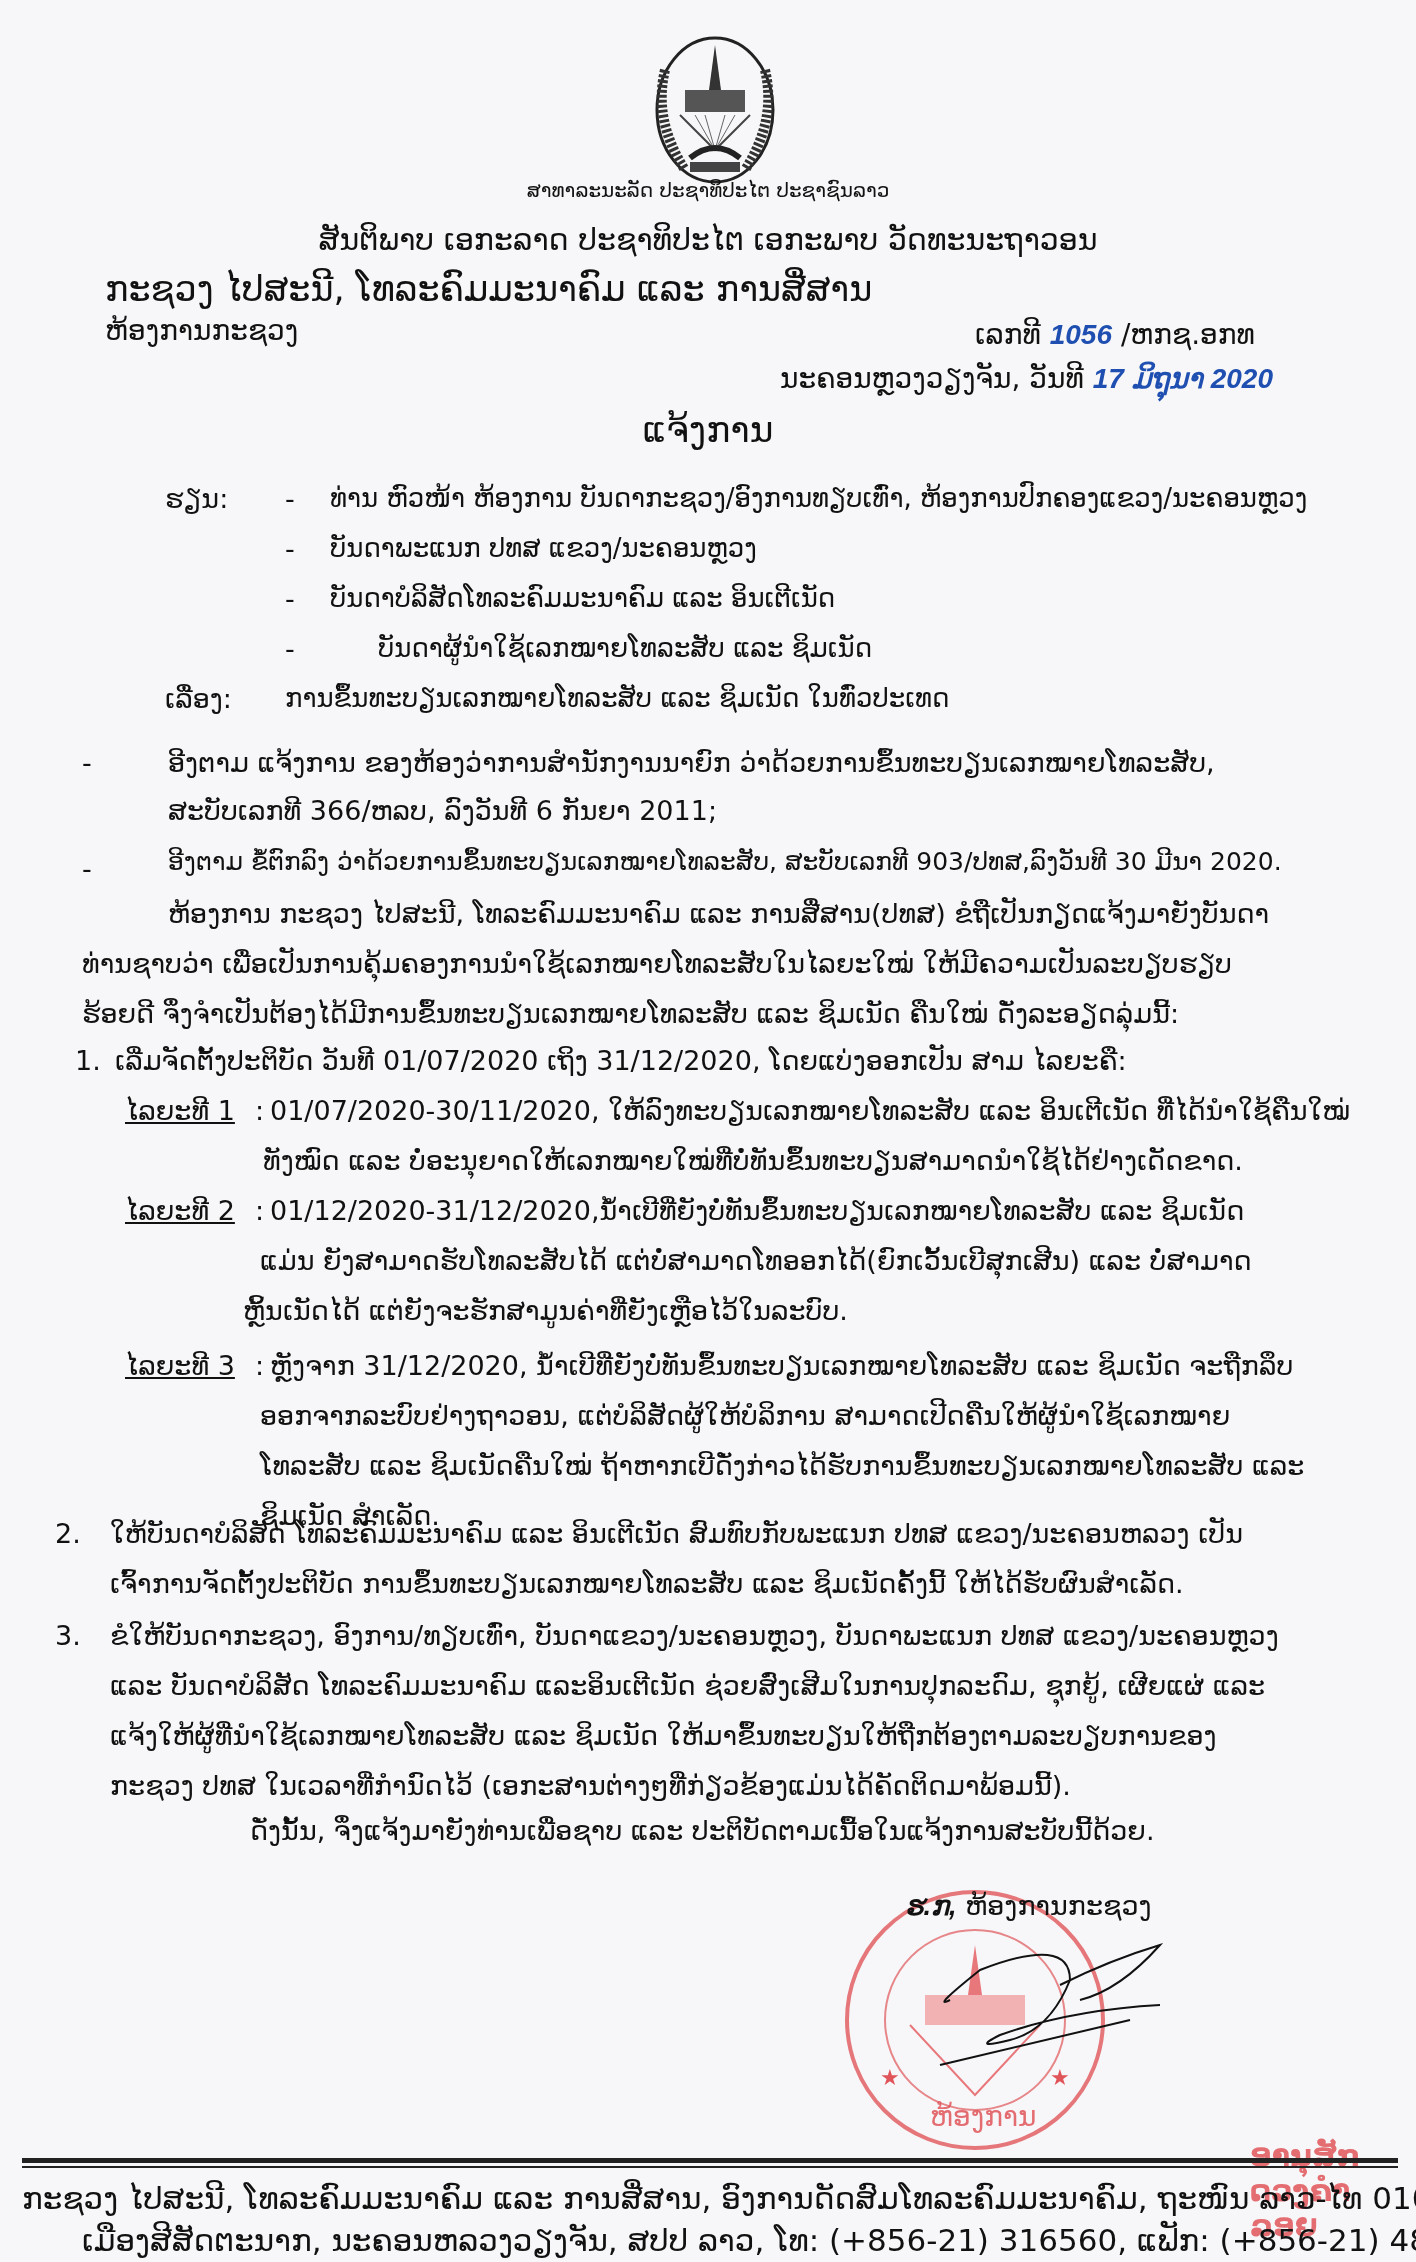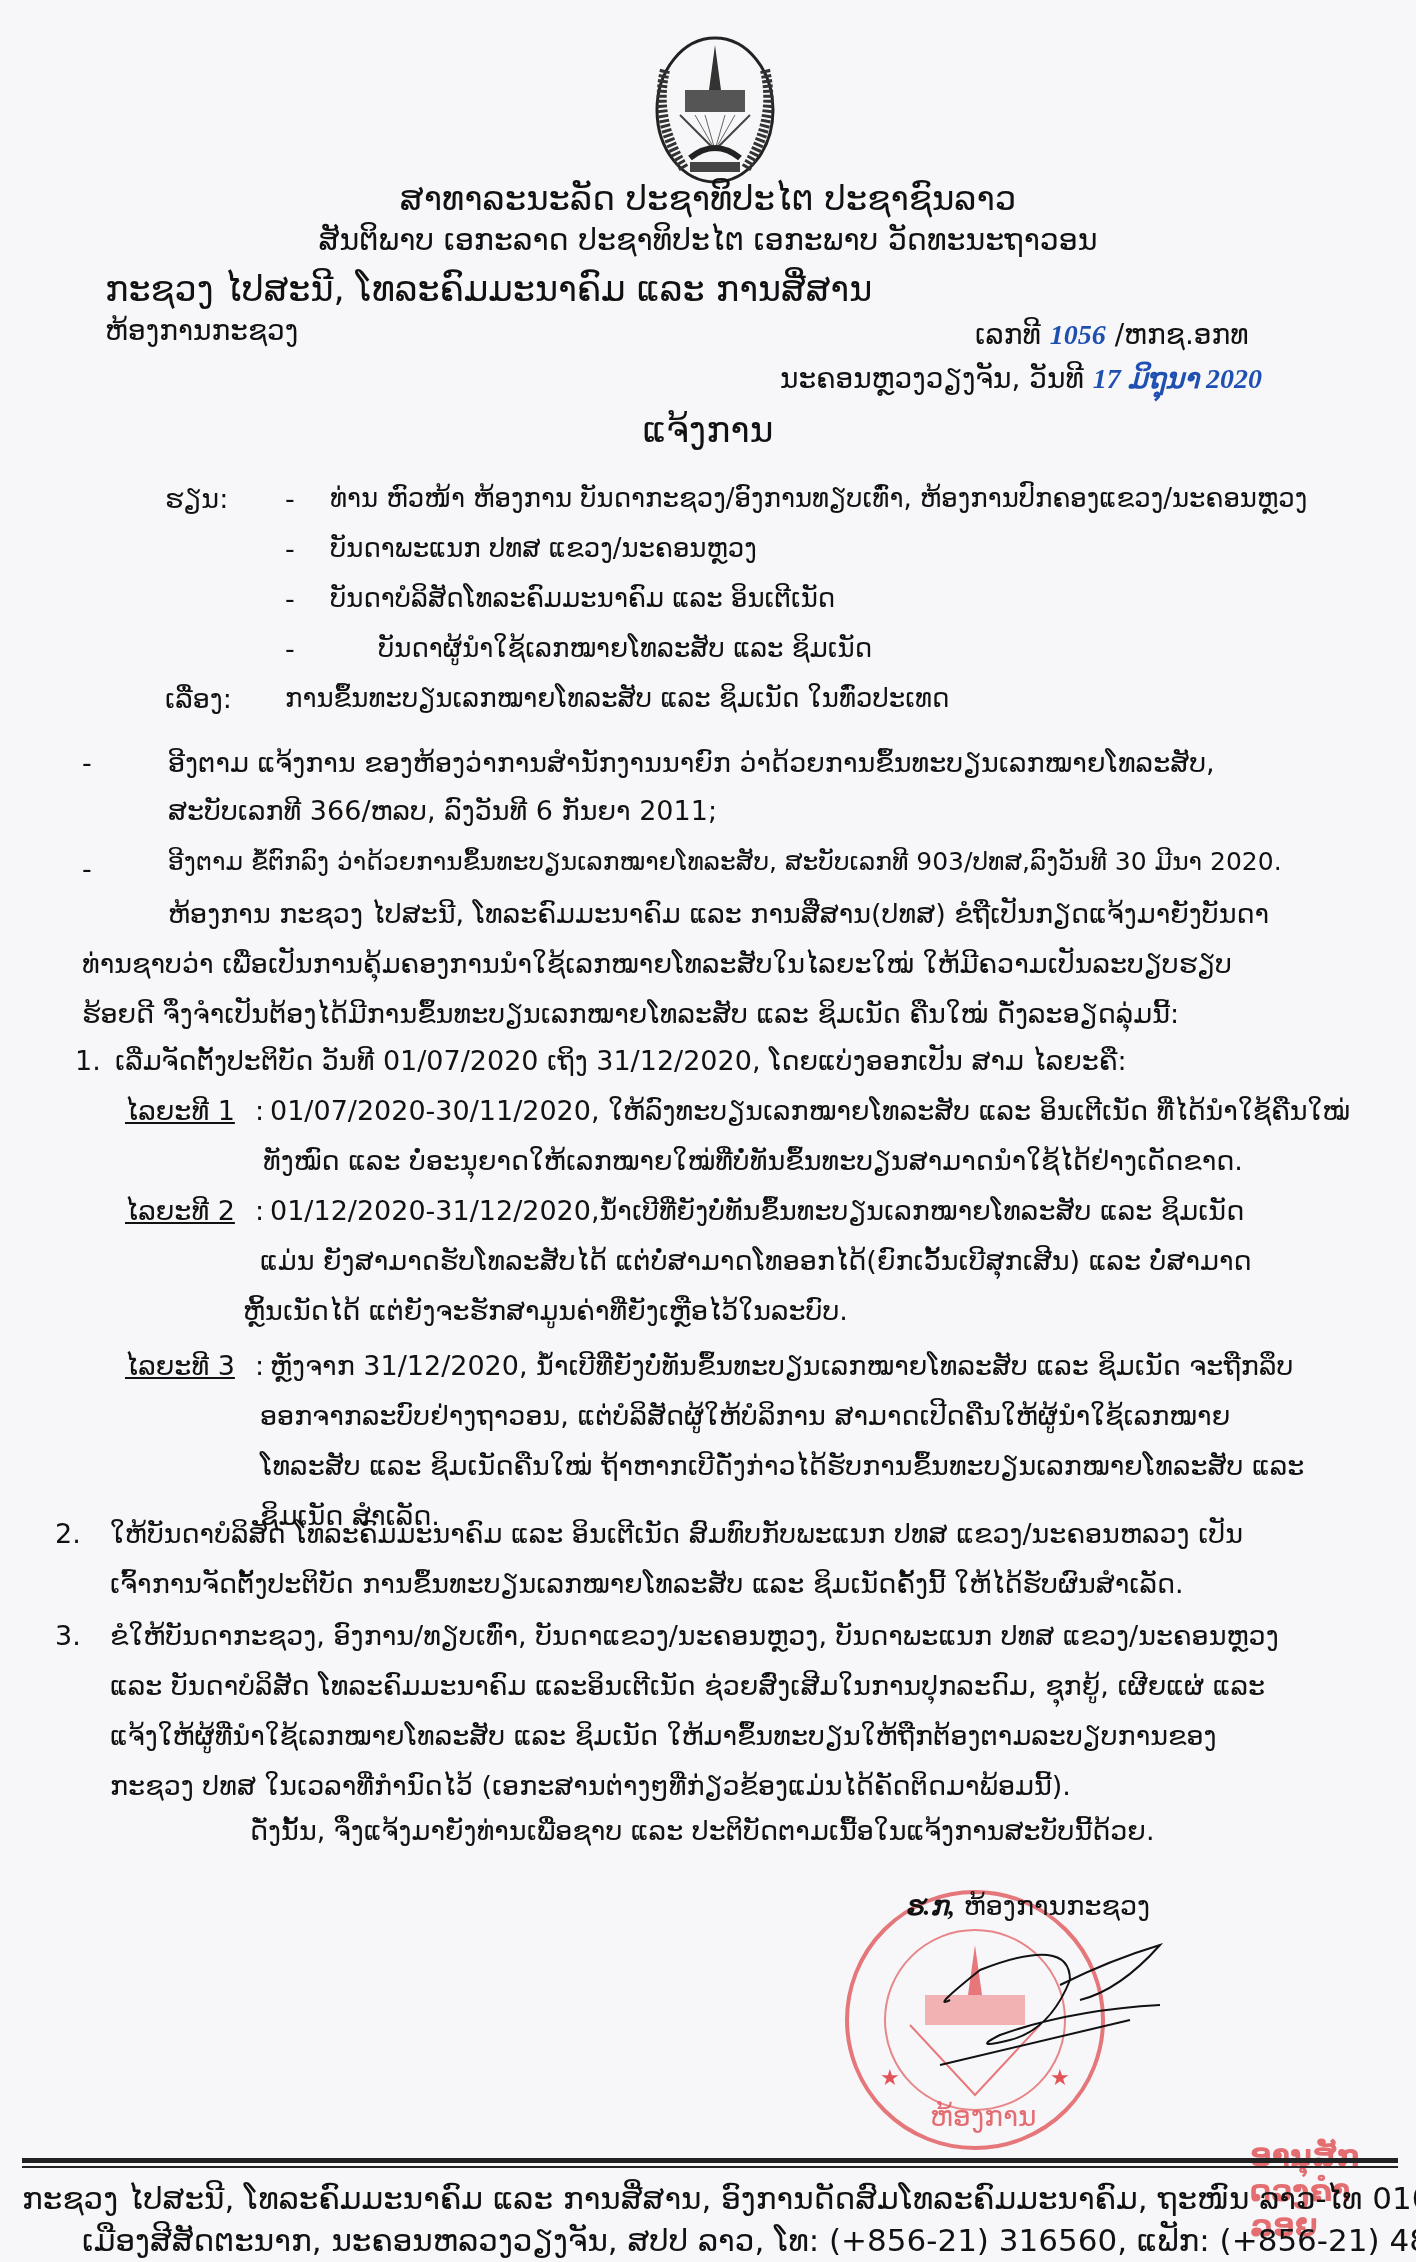--- a/index.html
+++ b/index.html
@@ -2,26 +2,26 @@
 <html><head>
 <meta charset="utf-8">
 <style>
   html,body{margin:0;padding:0;}
   body{width:1416px;height:2262px;background:#f7f7f9;position:relative;overflow:hidden;
        font-family:"DejaVu Sans","Liberation Sans",sans-serif;color:#111;}
   .abs{position:absolute;}
   .t{font-size:27px;line-height:1.2;white-space:nowrap;}
   .center{left:0;width:1416px;text-align:center;}
   .emblem{left:645px;top:30px;width:140px;height:160px;}
-  .hdr1{top:178px;font-size:34px;}
+  .hdr1{top:178px;font-size:20px;}
   .hdr2{top:222px;font-size:30px;}
   .ministry{left:105px;top:268px;font-size:35px;}
   .office{left:105px;top:314px;font-size:28px;}
   .docno{left:975px;top:318px;font-size:28px;}
-  .hand{color:#1f4fb0;font-family:Liberation Serif, serif;font-style:italic;font-weight:bold;margin-top:16px;}
+  .hand{color:#1f4fb0;font-family:Liberation Sans, sans-serif;font-style:italic;font-weight:bold;margin-top:16px;}
   .place{left:780px;top:362px;font-size:28px;}
   .title{top:408px;font-size:36px;}
   .lbl{font-size:27px;}
   .dash{font-size:27px;}
   .rec{font-size:26px;}
   .u{text-decoration:underline;}
   .rule1{left:22px;top:2158px;width:1376px;height:5px;background:#222;}
   .rule2{left:22px;top:2166px;width:1376px;height:2px;background:#222;}
   .foot{left:22px;font-size:31px;}
   .stamp{left:840px;top:1885px;width:270px;height:270px;}

